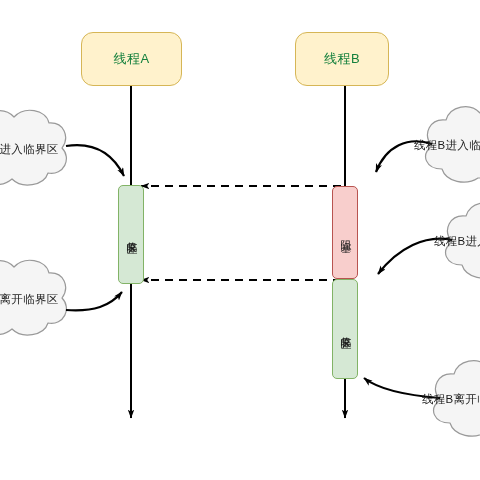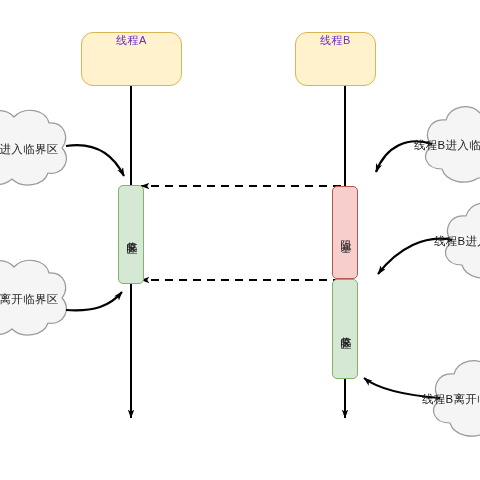--- a/index.html
+++ b/index.html
@@ -6,22 +6,22 @@
   body{
     width:480px;height:480px;background:#ffffff;
     font-family:"Liberation Sans","DejaVu Sans",sans-serif;
     overflow:hidden;position:relative;
   }
   #diagram{position:absolute;left:0;top:0;width:480px;height:480px;}
 
   .lifeline-head{
     position:absolute;box-sizing:border-box;
     background:#fff2cc;border:1.3px solid #d6b656;border-radius:12px;
-    display:flex;justify-content:center;
-    font-size:11px;color:#6d28d9;letter-spacing:.5px;
+    display:flex;align-items:center;justify-content:center;
+    font-size:13px;color:#15803d;letter-spacing:.5px;
   }
 
   .act-bar{
     position:absolute;box-sizing:border-box;border-radius:5px;
     display:flex;align-items:center;justify-content:center;
     font-size:11px;color:#1a1a1a;line-height:1.08;
     writing-mode:vertical-rl;text-orientation:upright;
     letter-spacing:1px;
   }
   .act-crit{background:#d5e8d4;border:1.3px solid #82b366;}
@@ -87,21 +87,21 @@
   <path d="M66,146 C92,142 112,152 124,176" fill="none" stroke="#000" stroke-width="2.2" marker-end="url(#arrowFill)"></path>
   <path d="M66,310 C94,312 110,306 122,292" fill="none" stroke="#000" stroke-width="2.2" marker-end="url(#arrowFill)"></path>
   <path d="M432,144 C408,136 386,146 376,172" fill="none" stroke="#000" stroke-width="2.2" marker-end="url(#arrowFill)"></path>
   <path d="M452,240 C426,234 398,248 378,274" fill="none" stroke="#000" stroke-width="2.2" marker-end="url(#arrowFill)"></path>
   <path d="M440,398 C414,396 382,392 364,378" fill="none" stroke="#000" stroke-width="2.2" marker-end="url(#arrowFill)"></path>
 </svg>
 
 <div class="lifeline-head" style="left:81px;top:32px;width:101px;height:54px;">
   <span>线程A</span>
 </div>
-<div class="lifeline-head" style="left:295px;top:32px;width:81px;height:54px;">
+<div class="lifeline-head" style="left:295px;top:32px;width:94px;height:54px;">
   <span>线程B</span>
 </div>
 
 <div class="act-bar act-crit" style="left:118px;top:185px;width:26px;height:99px;">
   <span>临界区</span>
 </div>
 
 <div class="act-bar act-block" style="left:332px;top:186px;width:26px;height:93px;">
   <span>阻塞</span>
 </div>

